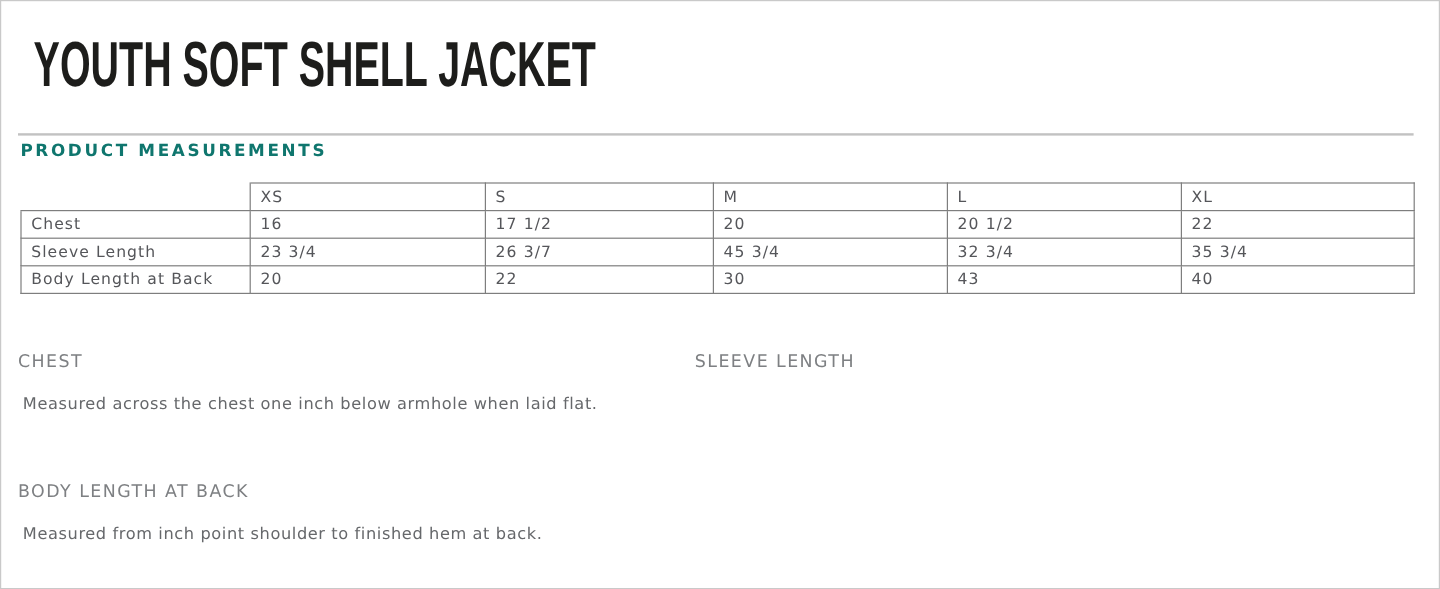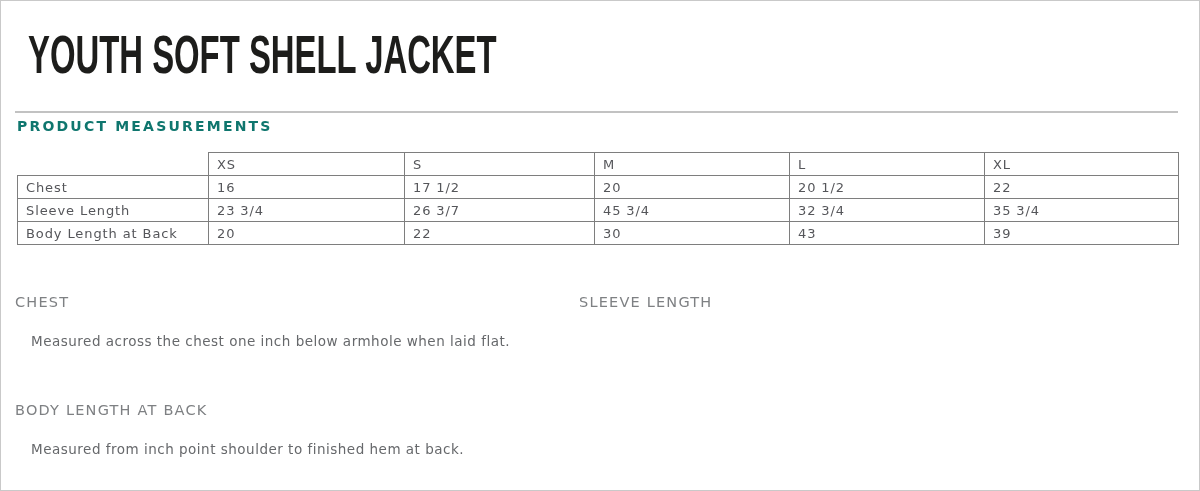--- a/index.html
+++ b/index.html
@@ -81,21 +81,21 @@
     position: absolute;
   }
   .def h3 {
     margin: 0 0 12px 0;
     font-size: 14.5px;
     font-weight: 400;
     letter-spacing: 1.2px;
     color: #7e8083;
   }
   .def p {
-    margin: 16px;
+    margin: 4px;
     font-size: 13.5px;
     letter-spacing: 0.5px;
     line-height: 31px;
     color: #66686b;
   }
   .def-chest  { left: 14px;  top: 293px; width: 540px; }
   .def-sleeve { left: 578px; top: 293px; width: 532px; }
   .def-body   { left: 14px;  top: 401px; width: 560px; }
 </style>
 </head>
@@ -144,21 +144,21 @@
         <td>45 3/4</td>
         <td>32 3/4</td>
         <td>35 3/4</td>
       </tr>
       <tr>
         <td>Body Length at Back</td>
         <td>20</td>
         <td>22</td>
         <td>30</td>
         <td>43</td>
-        <td>39</td>
+        <td>40</td>
       </tr>
     </tbody>
   </table>
 
   <div class="def def-chest">
     <h3>CHEST</h3>
     <p>Measured across the chest one inch below armhole when laid flat.</p>
   </div>
 
   <div class="def def-sleeve">

